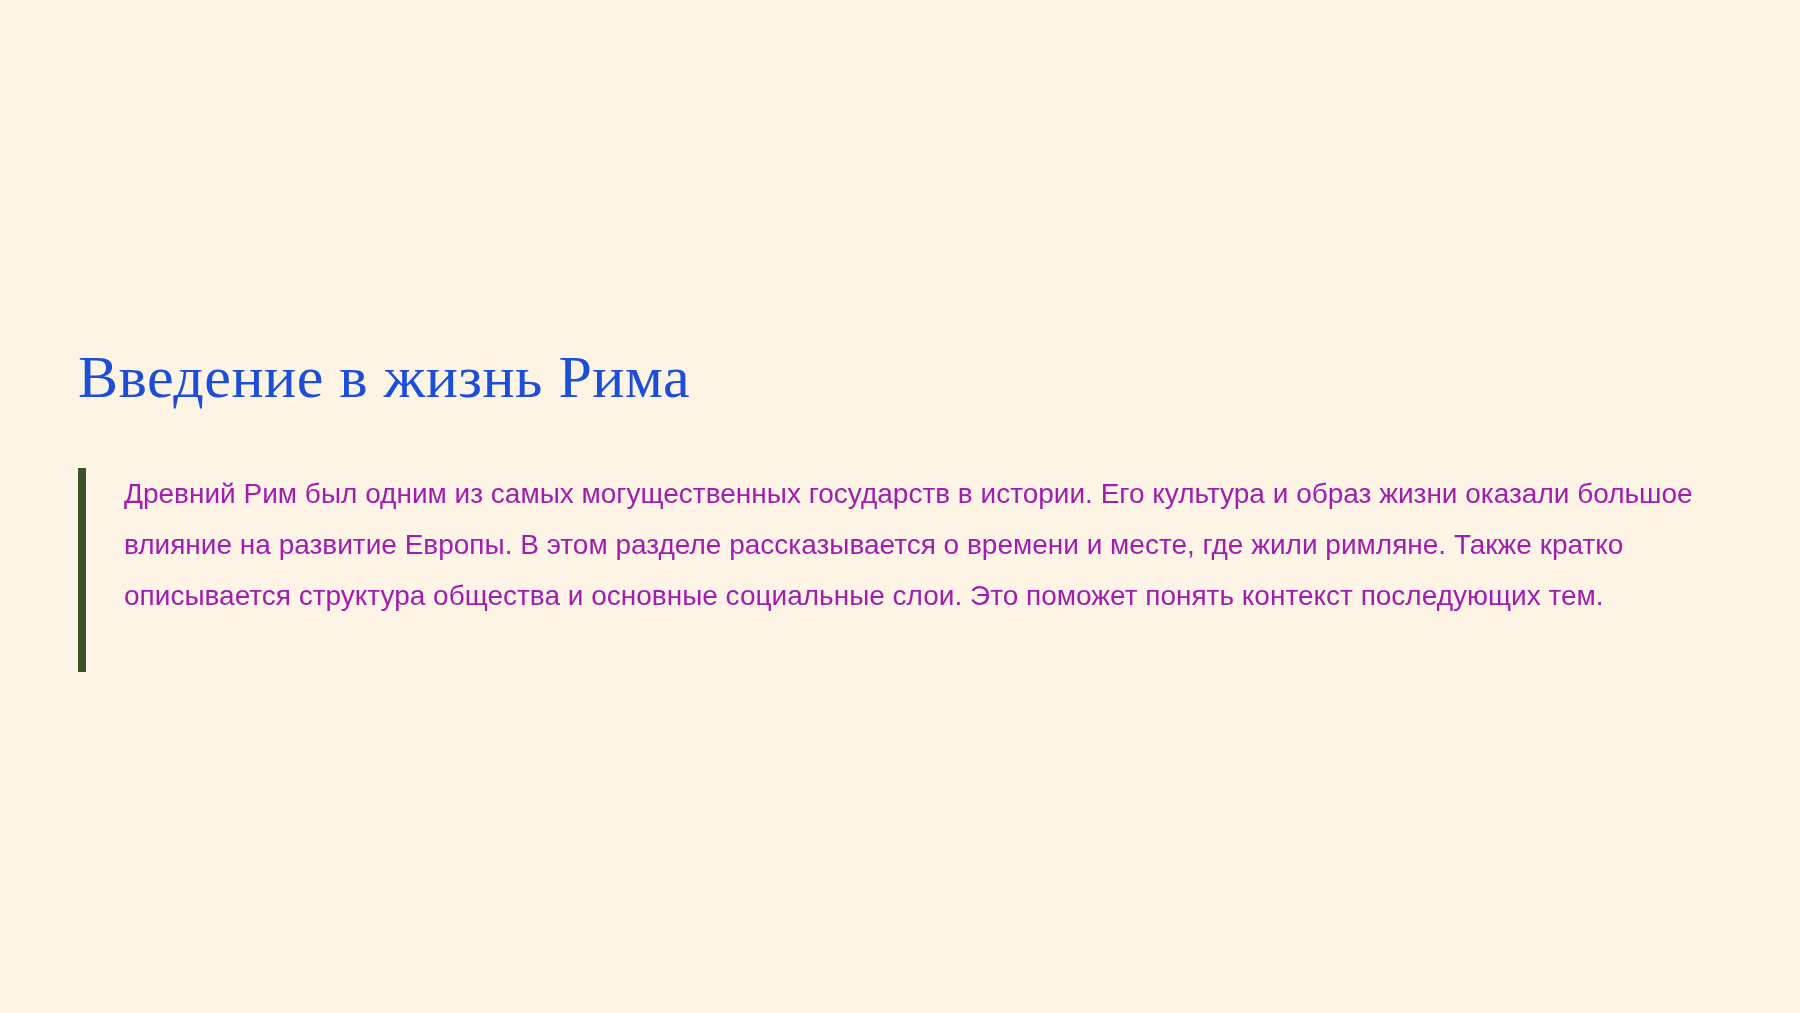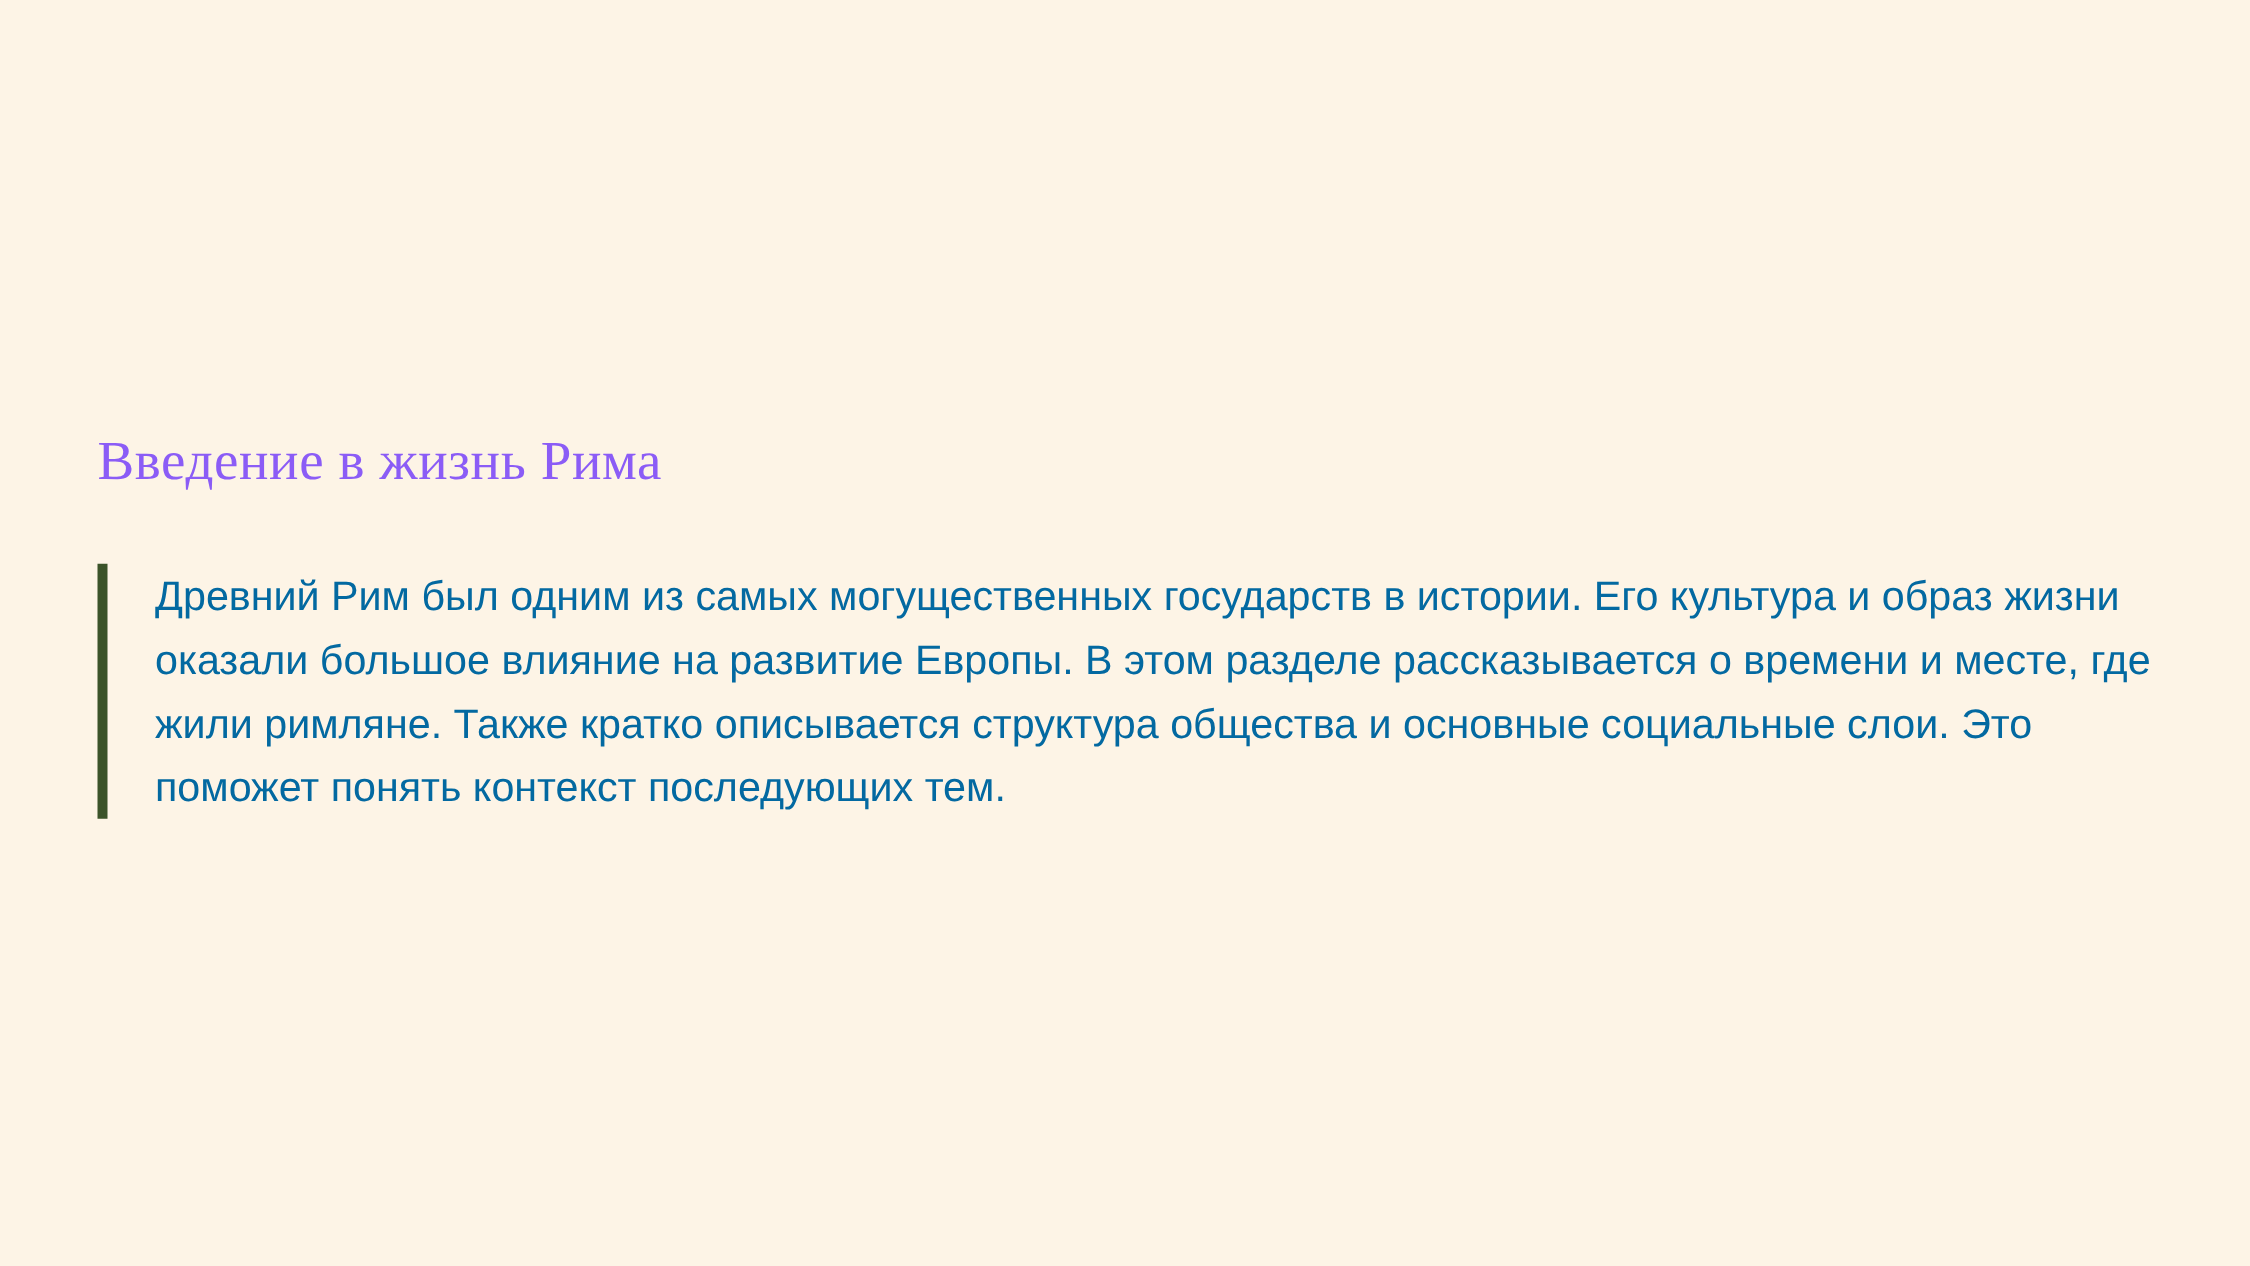--- a/index.html
+++ b/index.html
@@ -25,25 +25,25 @@
   .content-block {
     position: absolute;
     left: 78px;
     top: 345px;
     width: 1660px;
   }
 
   .page-title {
     margin: 0;
     font-family: "Liberation Serif", "DejaVu Serif", serif;
-    font-size: 44px;
+    font-size: 60px;
     font-weight: 400;
     line-height: 1.08;
     letter-spacing: 0.5px;
-    color: #8b5cf6;
+    color: #1d4ed8;
     white-space: nowrap;
   }
 
   .intro-callout {
     position: relative;
     margin-top: 58px;
     padding-left: 46px;
   }
 
   .accent-bar {
@@ -51,24 +51,24 @@
     left: 0;
     top: 0;
     width: 8px;
     height: 204px;
     background: #3b5329;
   }
 
   .intro-paragraph {
     margin: 0;
     font-family: "Liberation Sans", "DejaVu Sans", sans-serif;
-    font-size: 33px;
+    font-size: 28px;
     font-weight: 400;
     line-height: 51px;
-    color: #0369a1;
+    color: #a21caf;
     max-width: 1620px;
     text-align: left;
   }
 </style>
 </head>
 <body>
 
 <div class="slide">
   <div class="content-block">
 

